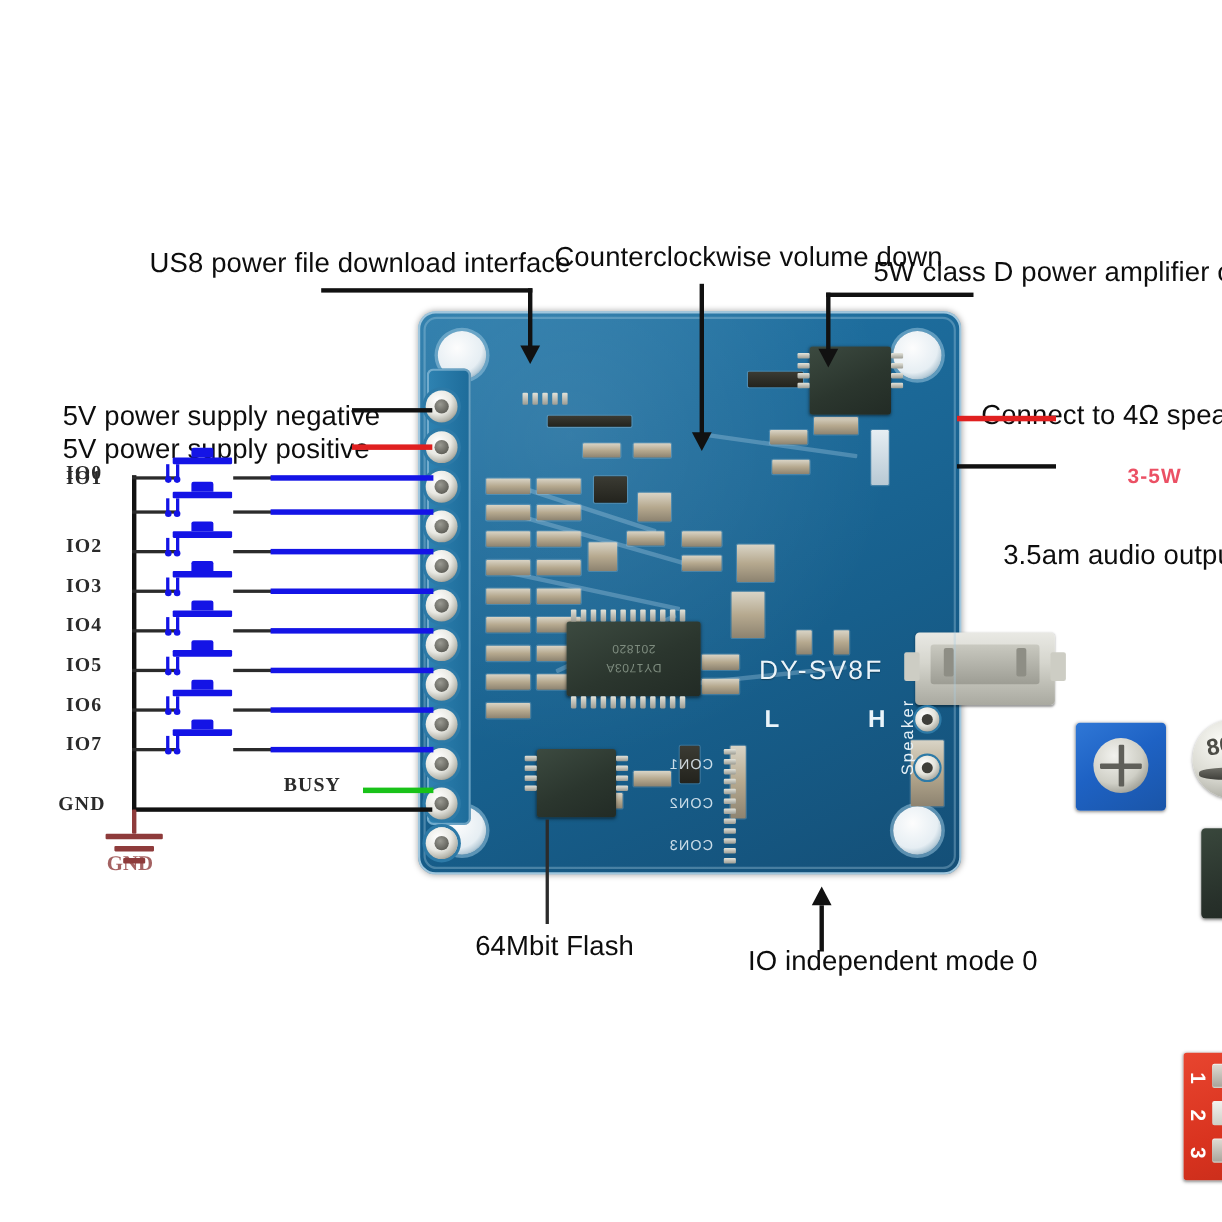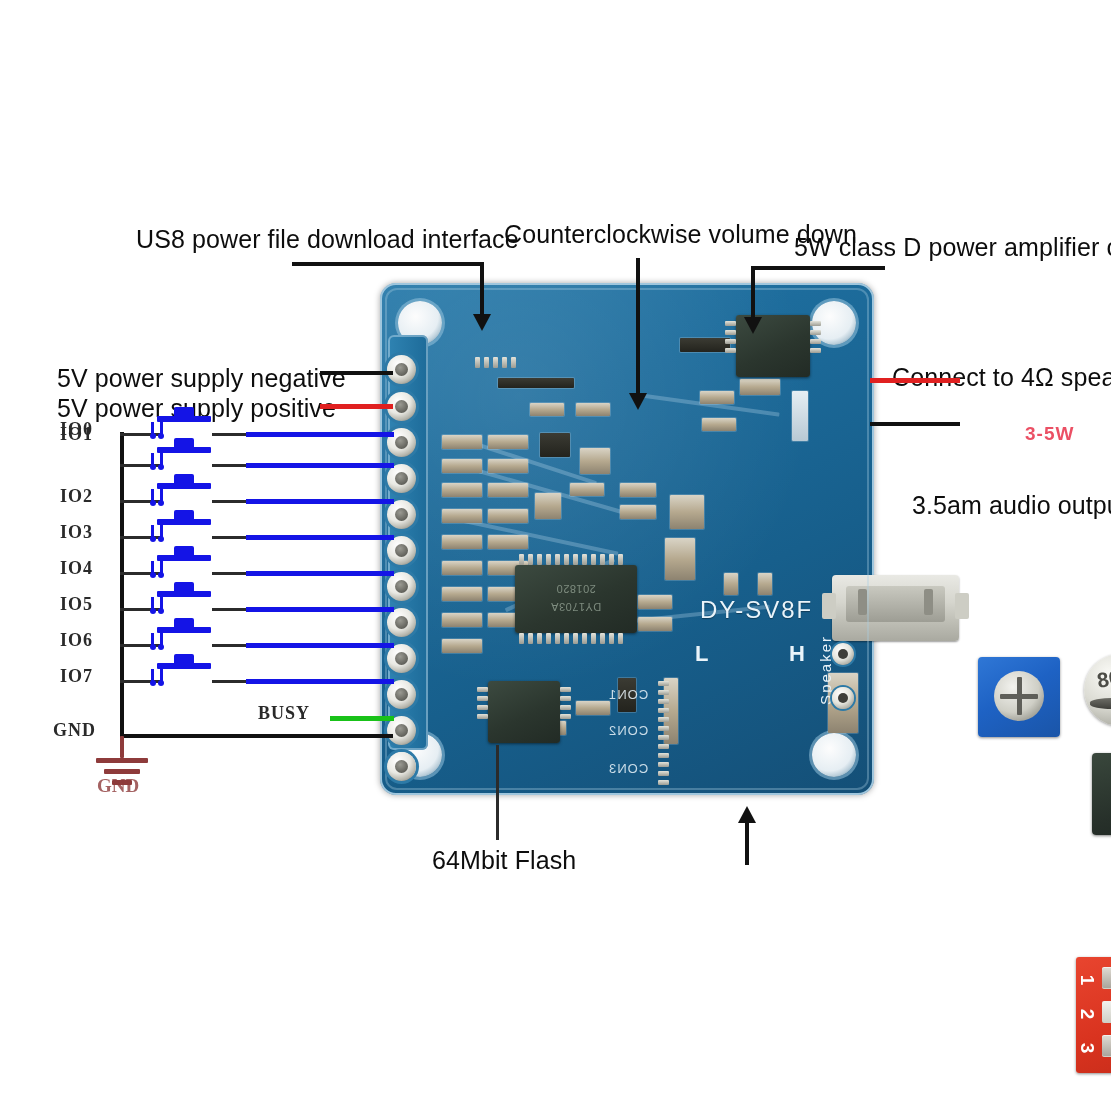--- a/index.html
+++ b/index.html
@@ -298,21 +298,21 @@
 
     <span class="spktxt" style="left:816px;top:0px;left:-0px;"></span>
     <span class="spktxt" style="left:437px;top:352px;">Speaker</span>
     <div class="spkpad" style="left:452px;top:360px;">
       <i></i>
       </div>
     <div class="spkpad" style="left:452px;top:404px;">
       <i></i>
       </div>
 
-    <span class="silk model" style="left:320px;top:313px;text-align:right;">DY-SV8F</span>
+    <span class="silk model" style="left:310px;top:313px;text-align:right;">DY-SV8F</span>
     <span class="silk lh" style="left:315px;top:358px;">L</span>
     <span class="silk lh" style="left:409px;top:358px;">H</span>
 
     <span class="silk con" style="left:228px;top:404px;">CON1</span>
     <span class="silk con" style="left:228px;top:440px;">CON2</span>
     <span class="silk con" style="left:228px;top:478px;">CON3</span>
     <div class="legs v" style="left:278px;top:398px;">
       <span></span>
         <span></span>
         <span></span>
@@ -406,20 +406,21 @@
   <div class="lineh" style="left:870px;top:422px;width:90px;"></div>
   <div class="redtxt" style="left:997px;top:423px;margin-left:28px;">3-5W</div>
 
   <div class="ann" style="left:912px;top:491px;">3.5am audio output</div>
 
   <div class="linev thin" style="left:496px;top:745px;height:95px;"></div>
   <div class="ann" style="left:432px;top:846px;">64Mbit Flash</div>
 
   <div class="linev" style="left:745px;top:823px;height:42px;"></div>
   <div class="arrow-u" style="left:738px;top:806px;"></div>
+  <div class="ann" style="left:680px;top:860px;">IO independent mode 0</div>
 
   <div class="linev" style="left:120px;top:432px;height:304px;"></div>
 
   <div class="pinlbl" style="left:60px;top:419px;">IO0</div>
   <div class="lineh thin" style="left:120px;top:433px;width:40px;"></div>
   <div class="btn" style="left:157px;top:407px;">
     <div class="top"></div>
       <div class="bar"></div>
       <div class="stemL"></div>
       <div class="stemR"></div>

